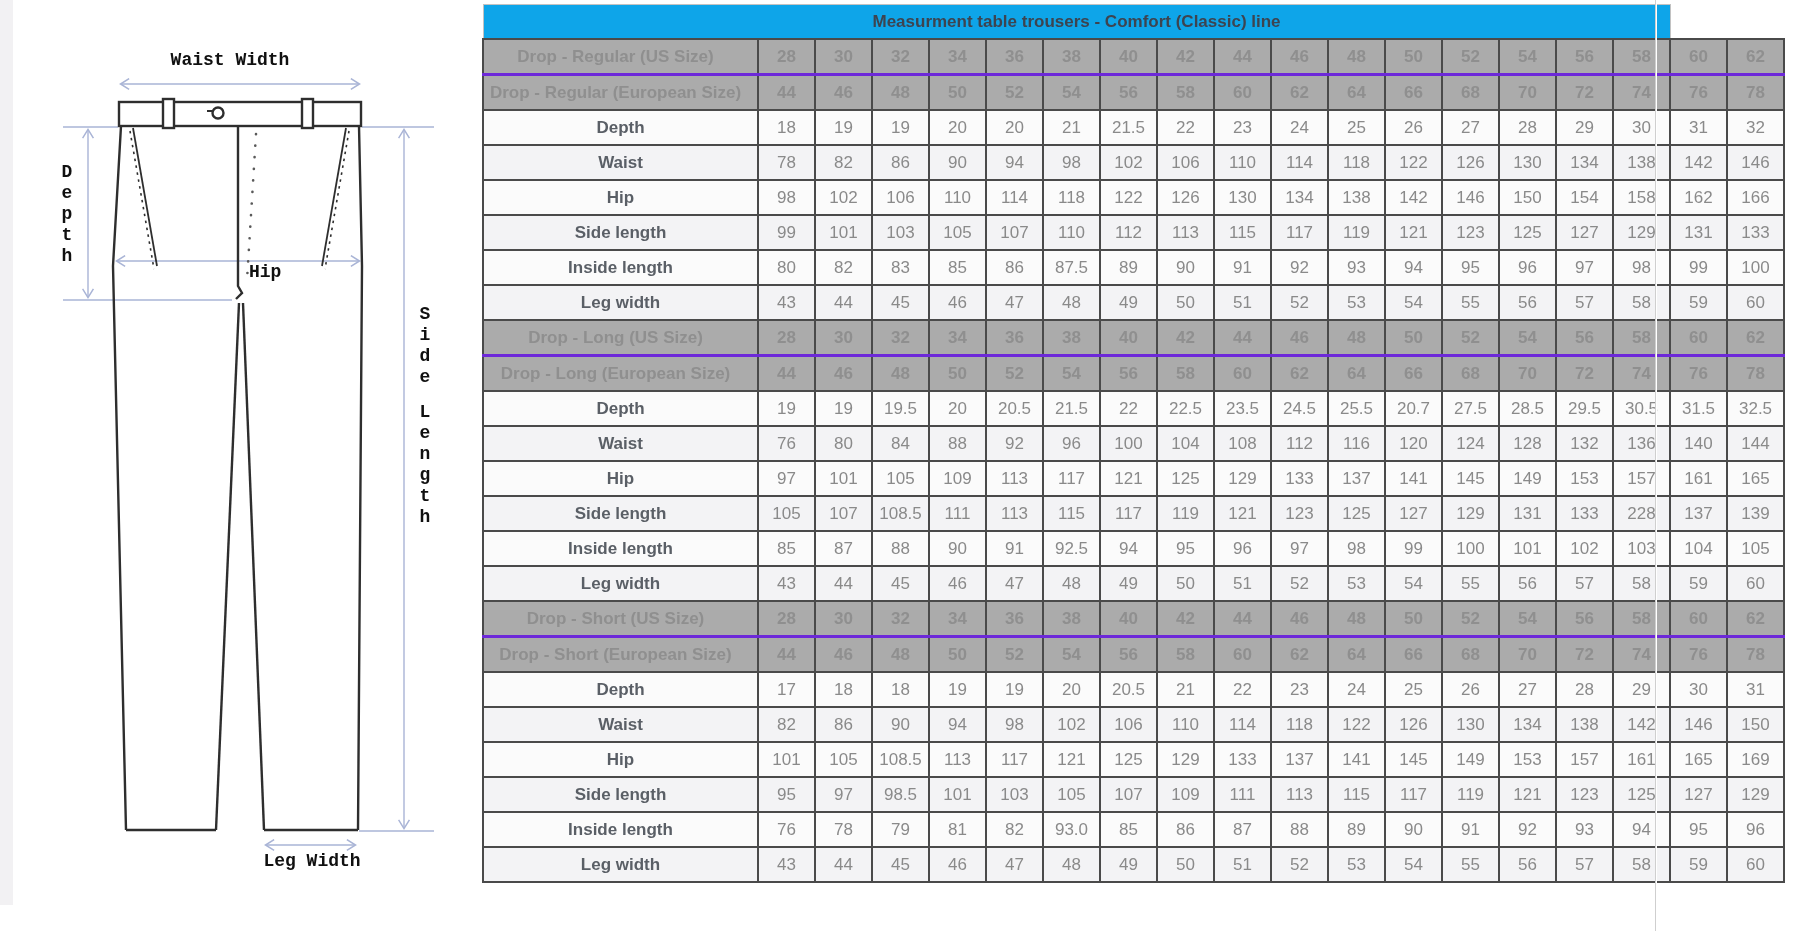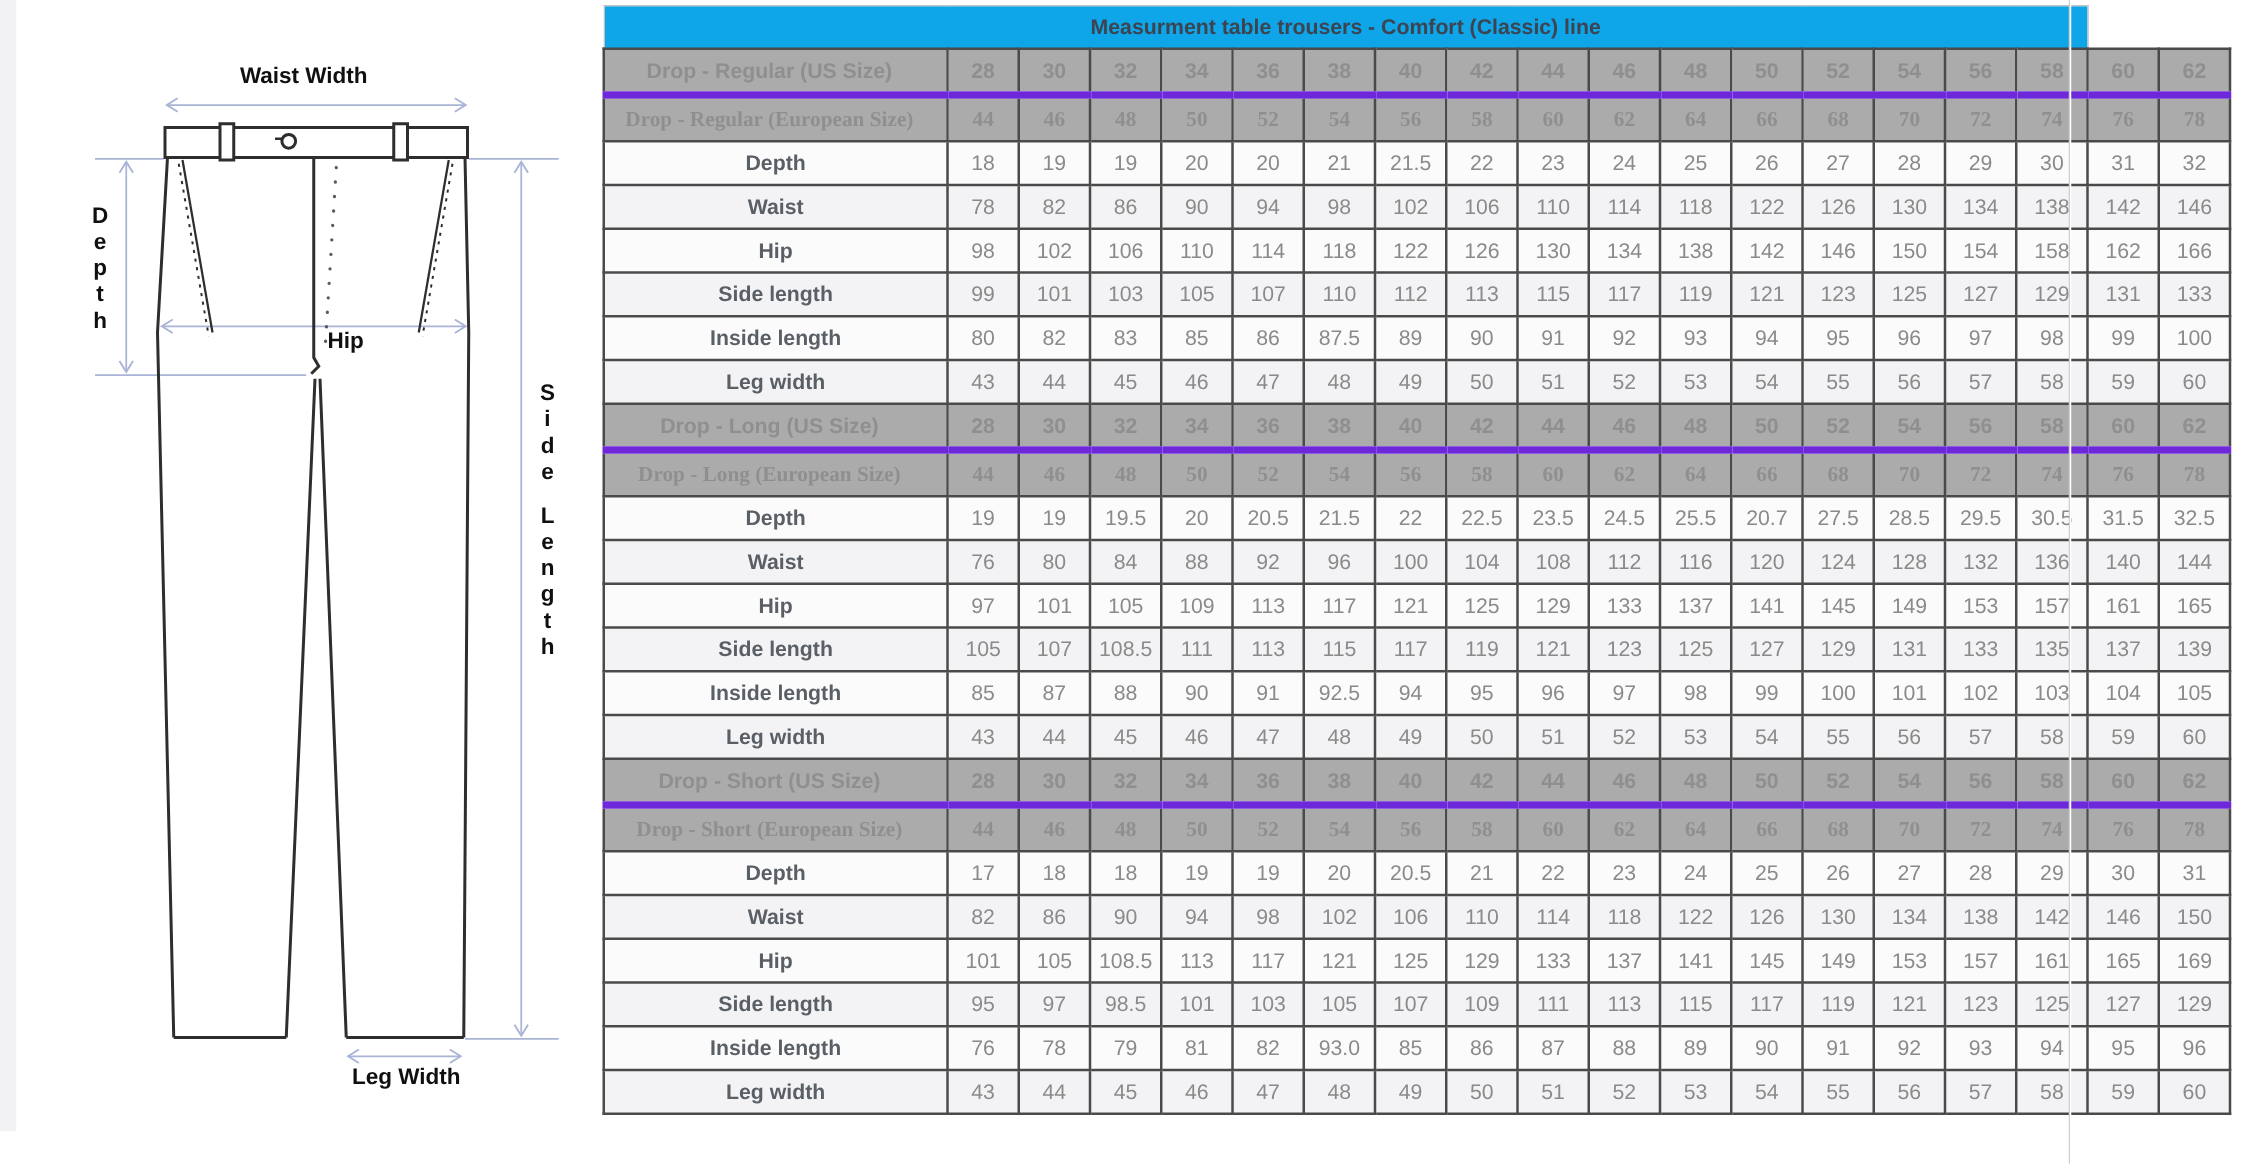--- a/index.html
+++ b/index.html
@@ -7,41 +7,41 @@
     width:1800px;height:931px;position:relative;background:#ffffff;
     font-family:"Liberation Sans",sans-serif;overflow:hidden;
   }
   
   .edge-strip{position:absolute;left:0;top:0;width:13px;height:905px;background:#f2f1f3;}
   
   .seam{position:absolute;left:1655px;top:0;width:2px;height:931px;
         background:linear-gradient(90deg,#cfcfcf 1px,#ffffff 1px);z-index:5;}
 
   
-  .diagram{position:absolute;left:13px;top:0;width:482px;height:931px;}
+  .diagram{position:absolute;left:0;top:0;width:482px;height:931px;font-family:Liberation Mono, monospace;}
   .dlabel{position:absolute;font-weight:bold;color:#101010;font-size:18px;z-index:2;}
   .dlabel.center{text-align:center;}
   .vstack span{display:block;line-height:21px;text-align:center;}
   .vstack .vgap{display:block;height:14px;}
 
   
   table.meas{
     position:absolute;left:482px;top:4px;border-collapse:collapse;table-layout:fixed;
     width:1301px;z-index:1;
   }
   .c-label{width:275px;}
   .c-size{width:57px;}
   td{height:33px;padding:0;font-size:17px;text-align:center;vertical-align:middle;
      border:2px solid #4a4a4a;background:#fbfbfb;overflow:hidden;white-space:nowrap;}
   tr.title-row td.title-cell{
      background:#0ea5e9;color:#3d4450;font-weight:bold;border:1px solid #c2c2c2;border-bottom:none;}
   tr.title-row td.spacer-cell{background:#ffffff;border:none;border-left:1px solid #dddddd;}
   tr.drop-row td{background:#ababab;color:#8f8f8f;font-weight:bold;}
   tr.drop1 td{border-bottom:1px solid #b8b8b8;}
-  tr.drop2 td{border-top:6px solid #6d28d9;font-family:Liberation Serif, serif;}
+  tr.drop2 td{border-top:3px solid #6d28d9;}
   td.drop-lbl{text-align:center;padding-right:10px;}
   td.meas-lbl{color:#5a5f66;font-weight:bold;}
   td.meas-val{color:#8a8a8a;}
   tr.alt td{background:#f3f3f5;}
   tr.drop-row.alt td,{background:#ababab;}
 </style>
 </head>
 <body>
 
 <div class="edge-strip"></div>
@@ -409,21 +409,21 @@
         <td class="meas-val">115</td>
         <td class="meas-val">117</td>
         <td class="meas-val">119</td>
         <td class="meas-val">121</td>
         <td class="meas-val">123</td>
         <td class="meas-val">125</td>
         <td class="meas-val">127</td>
         <td class="meas-val">129</td>
         <td class="meas-val">131</td>
         <td class="meas-val">133</td>
-        <td class="meas-val">135</td>
+        <td class="meas-val">228</td>
         <td class="meas-val">137</td>
         <td class="meas-val">139</td>
       </tr>
       <tr class="meas-row">
         <td class="meas-lbl">Inside length</td>
         <td class="meas-val">85</td>
         <td class="meas-val">87</td>
         <td class="meas-val">88</td>
         <td class="meas-val">90</td>
         <td class="meas-val">91</td>

